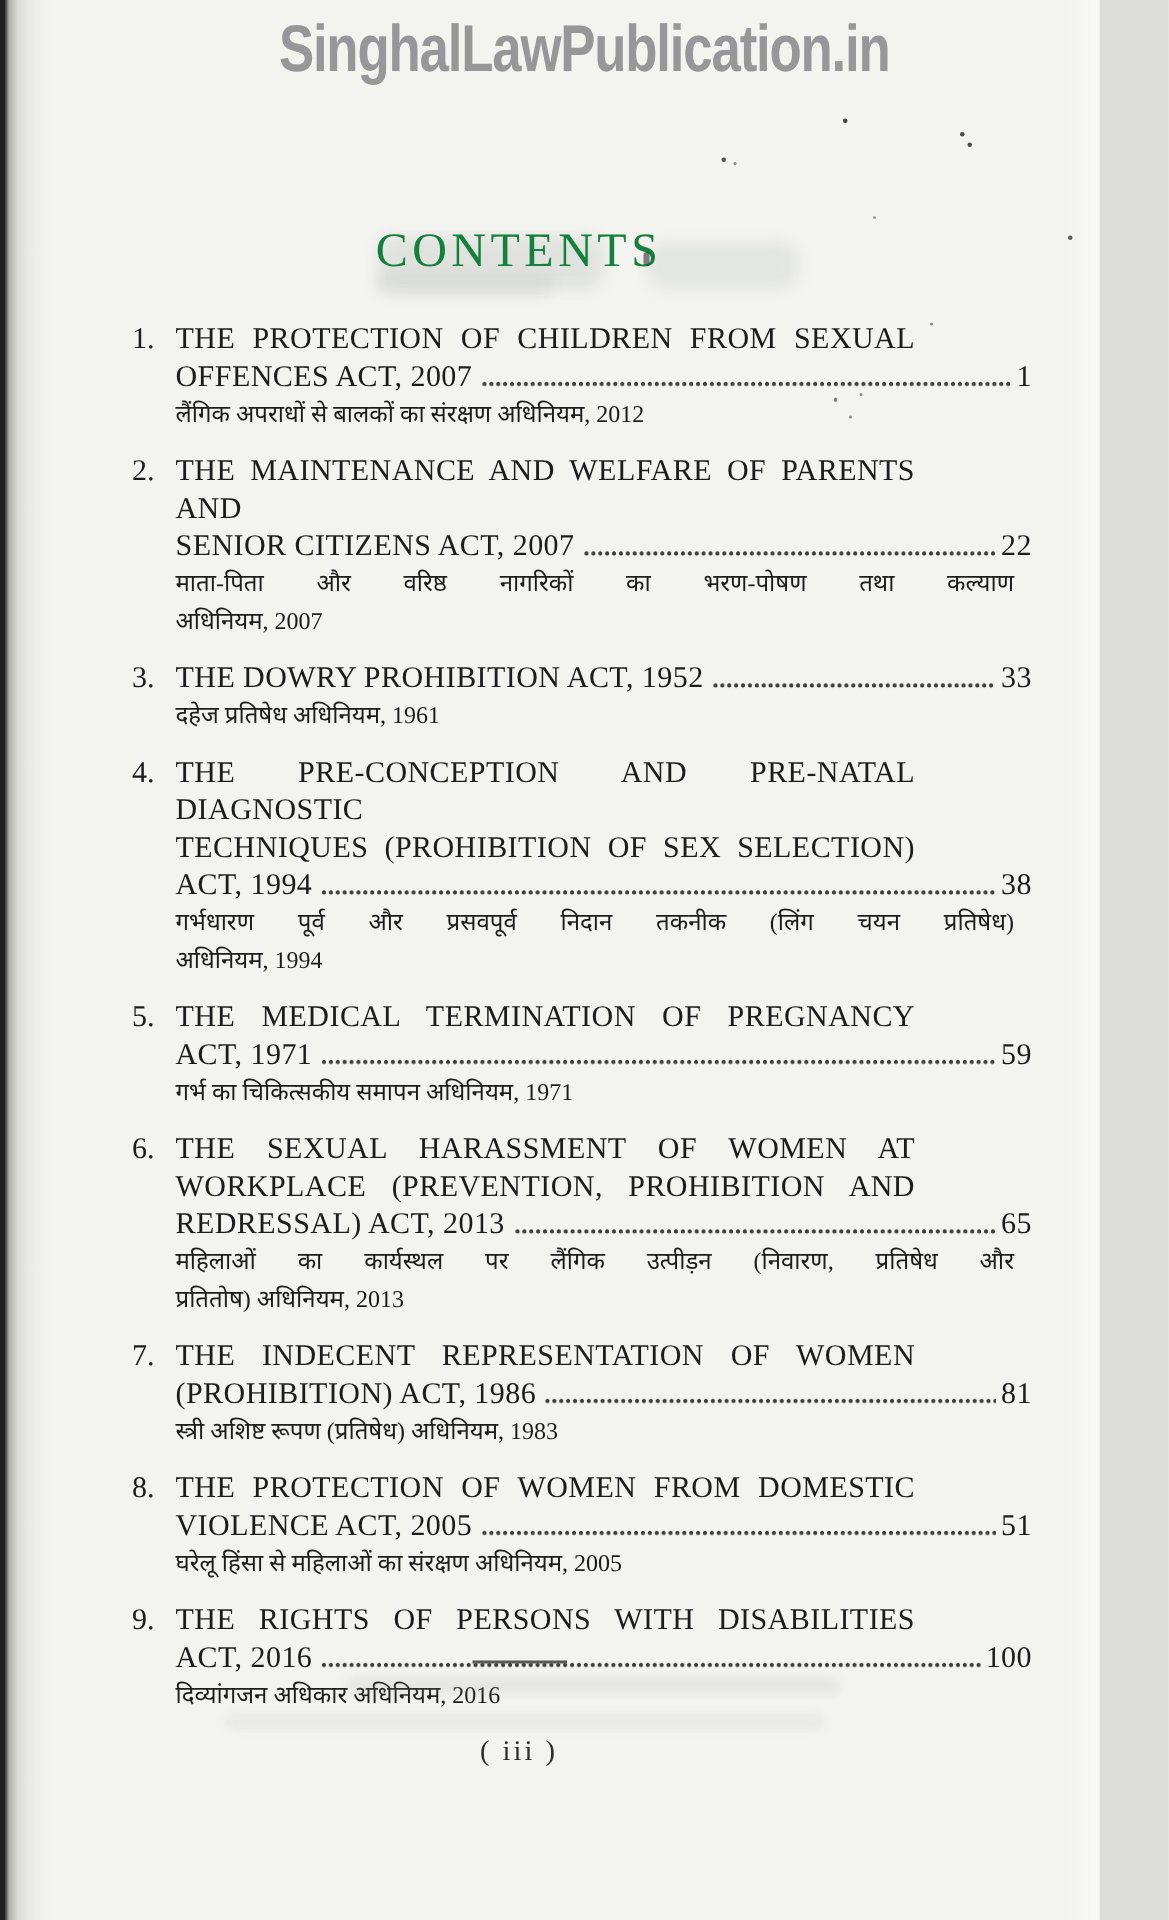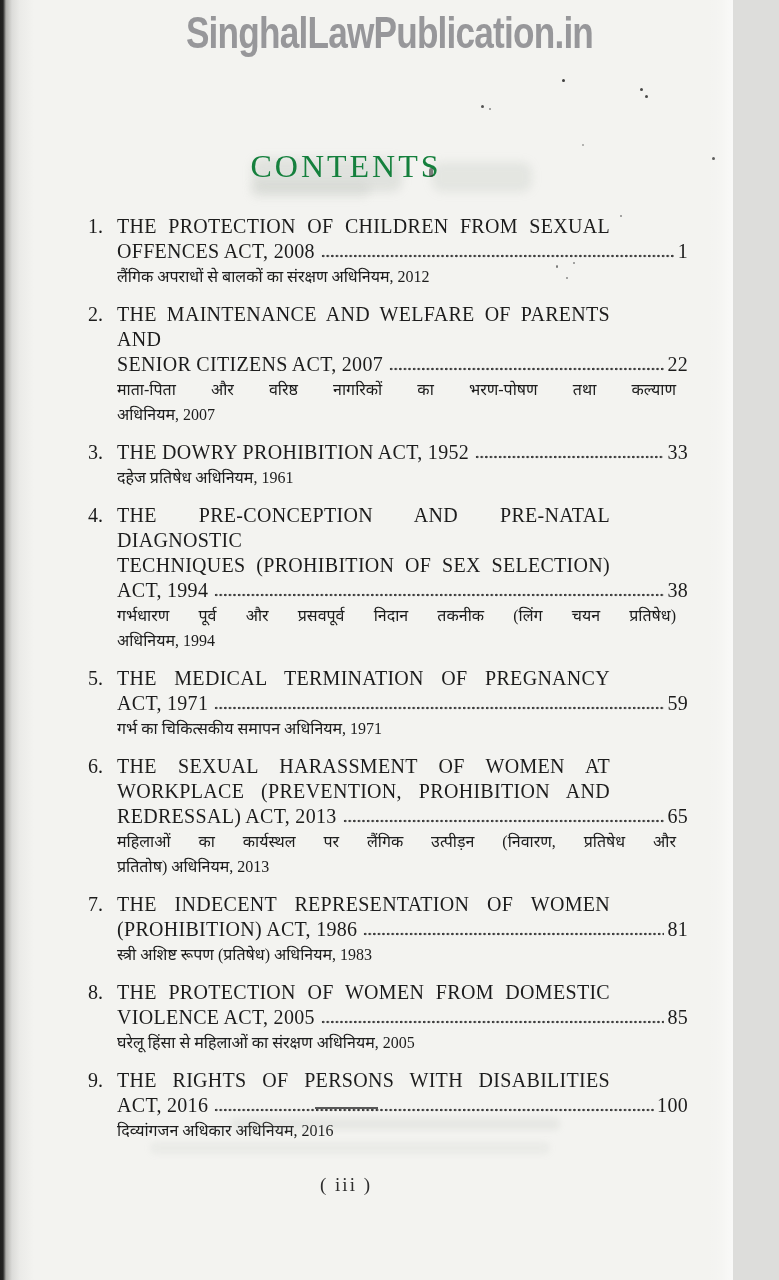--- a/index.html
+++ b/index.html
@@ -46,21 +46,21 @@
   .tl-text { flex:none; }
   .pg { flex:none; }
   .leader { flex:1; height:7px; margin:0 3px 5px 6px;
     background-image:radial-gradient(circle at 2px 4px, #3c3c3c 1.15px, rgba(0,0,0,0) 1.6px);
     background-size:4.6px 7px; background-repeat:repeat-x; background-position:left bottom; }
   .hline { font-size:16px; line-height:25px; }
   .hline.just { text-align:justify; text-align-last:justify; padding-right:12px; }
 
   .end-rule { position:absolute; top:1107px; left:315px; width:63px; height:2px; background:#585858; }
   .footer { position:absolute; top:1157px; left:0; width:692px; text-align:center;
-    font-size:19px; letter-spacing:2px; color:#2e2e2e;margin-top:17px; }
+    font-size:19px; letter-spacing:2px; color:#2e2e2e; }
 
   .speck { position:absolute; background:#1f1f1f; border-radius:50%; pointer-events:none; }
   .sp1 { left:562px; top:79px;  width:3px; height:3px; opacity:.85; }
   .sp2 { left:640px; top:88px;  width:3px; height:3px; opacity:.8; }
   .sp3 { left:645px; top:95px;  width:3px; height:3px; opacity:.8; }
   .sp4 { left:481px; top:105px; width:3px; height:3px; opacity:.75; }
   .sp5 { left:489px; top:108px; width:2px; height:2px; opacity:.5; }
   .sp6 { left:582px; top:144px; width:2px; height:2px; opacity:.4; }
   .sp7 { left:712px; top:157px; width:3px; height:3px; opacity:.7; }
   .sp8 { left:429px; top:168px; width:4px; height:9px; border-radius:2px; opacity:.55; }
@@ -84,21 +84,21 @@
   <div class="ghost g5"></div>
 
   <h1 class="title">CONTENTS</h1>
 
   <div class="toc">
       <div class="entry">
         <div class="num">1.</div>
         <div class="body">
           <div class="tline just">THE PROTECTION OF CHILDREN FROM SEXUAL</div>
           <div class="tline last">
-            <span class="tl-text">OFFENCES ACT, 2008</span>
+            <span class="tl-text">OFFENCES ACT, 2007</span>
             <span class="leader"></span>
             <span class="pg">1</span>
           </div>
           <div class="hline">लैंगिक अपराधों से बालकों का संरक्षण अधिनियम, 2012</div>
         </div>
       </div>
       <div class="entry">
         <div class="num">2.</div>
         <div class="body">
           <div class="tline just">THE MAINTENANCE AND WELFARE OF PARENTS AND</div>
@@ -174,21 +174,21 @@
           <div class="hline">स्त्री अशिष्ट रूपण (प्रतिषेध) अधिनियम, 1983</div>
         </div>
       </div>
       <div class="entry">
         <div class="num">8.</div>
         <div class="body">
           <div class="tline just">THE PROTECTION OF WOMEN FROM DOMESTIC</div>
           <div class="tline last">
             <span class="tl-text">VIOLENCE ACT, 2005</span>
             <span class="leader"></span>
-            <span class="pg">85</span>
+            <span class="pg">51</span>
           </div>
           <div class="hline">घरेलू हिंसा से महिलाओं का संरक्षण अधिनियम, 2005</div>
         </div>
       </div>
       <div class="entry">
         <div class="num">9.</div>
         <div class="body">
           <div class="tline just">THE RIGHTS OF PERSONS WITH DISABILITIES</div>
           <div class="tline last">
             <span class="tl-text">ACT, 2016</span>

